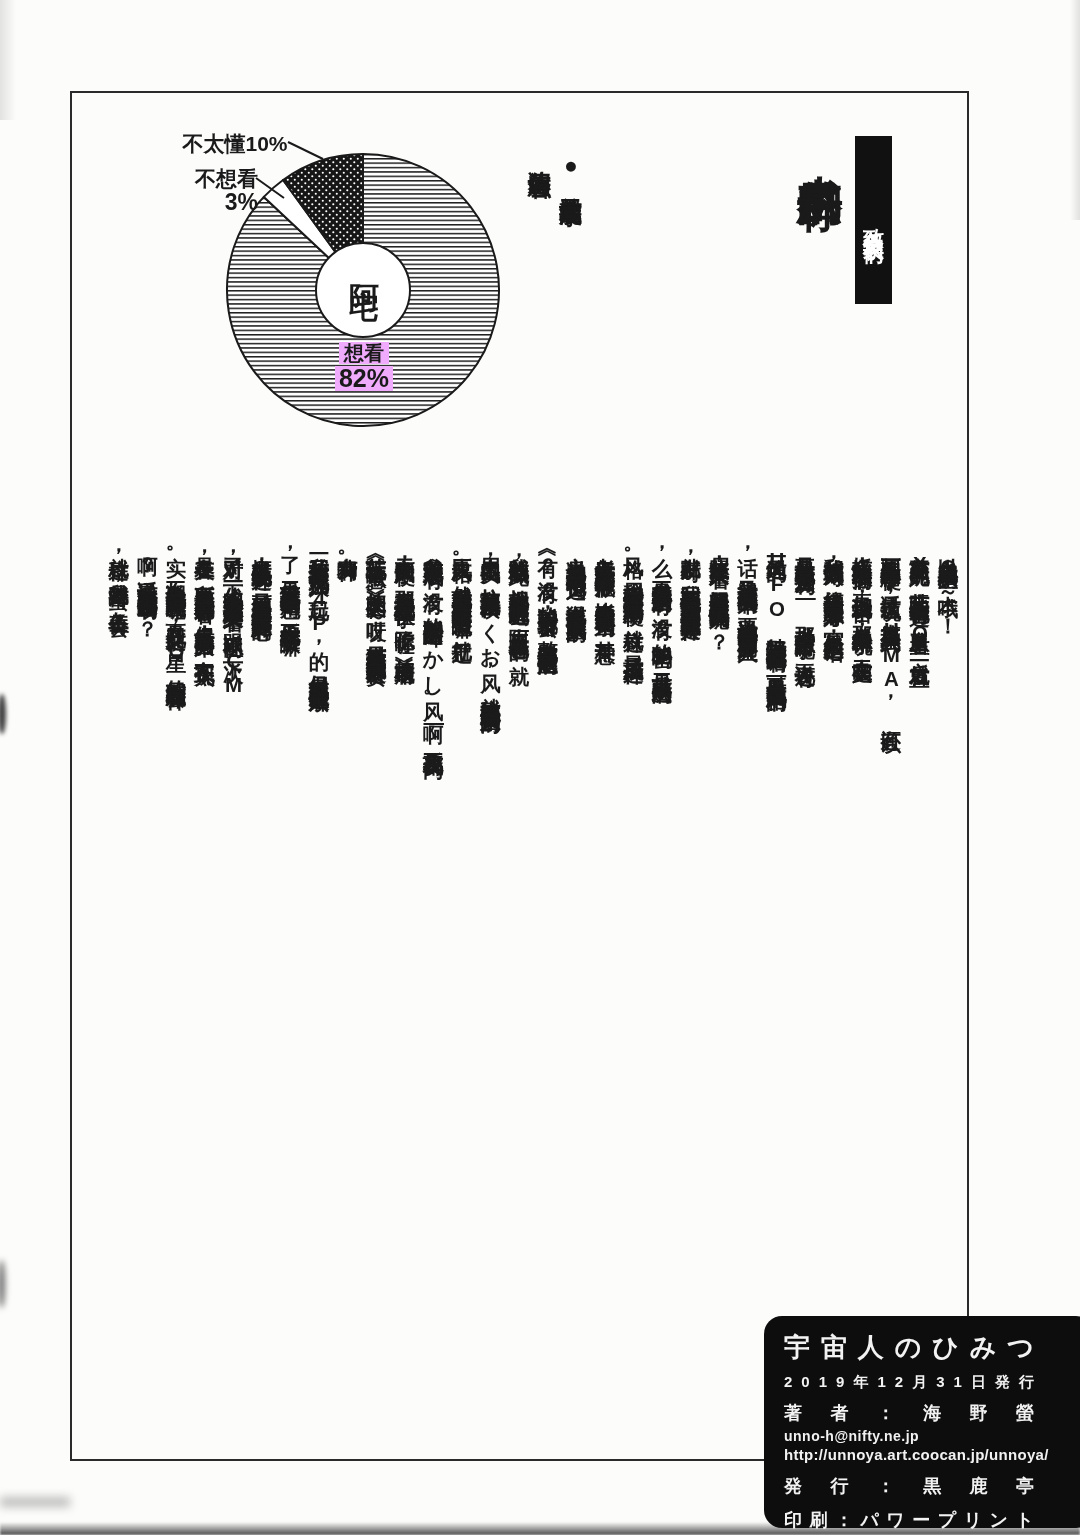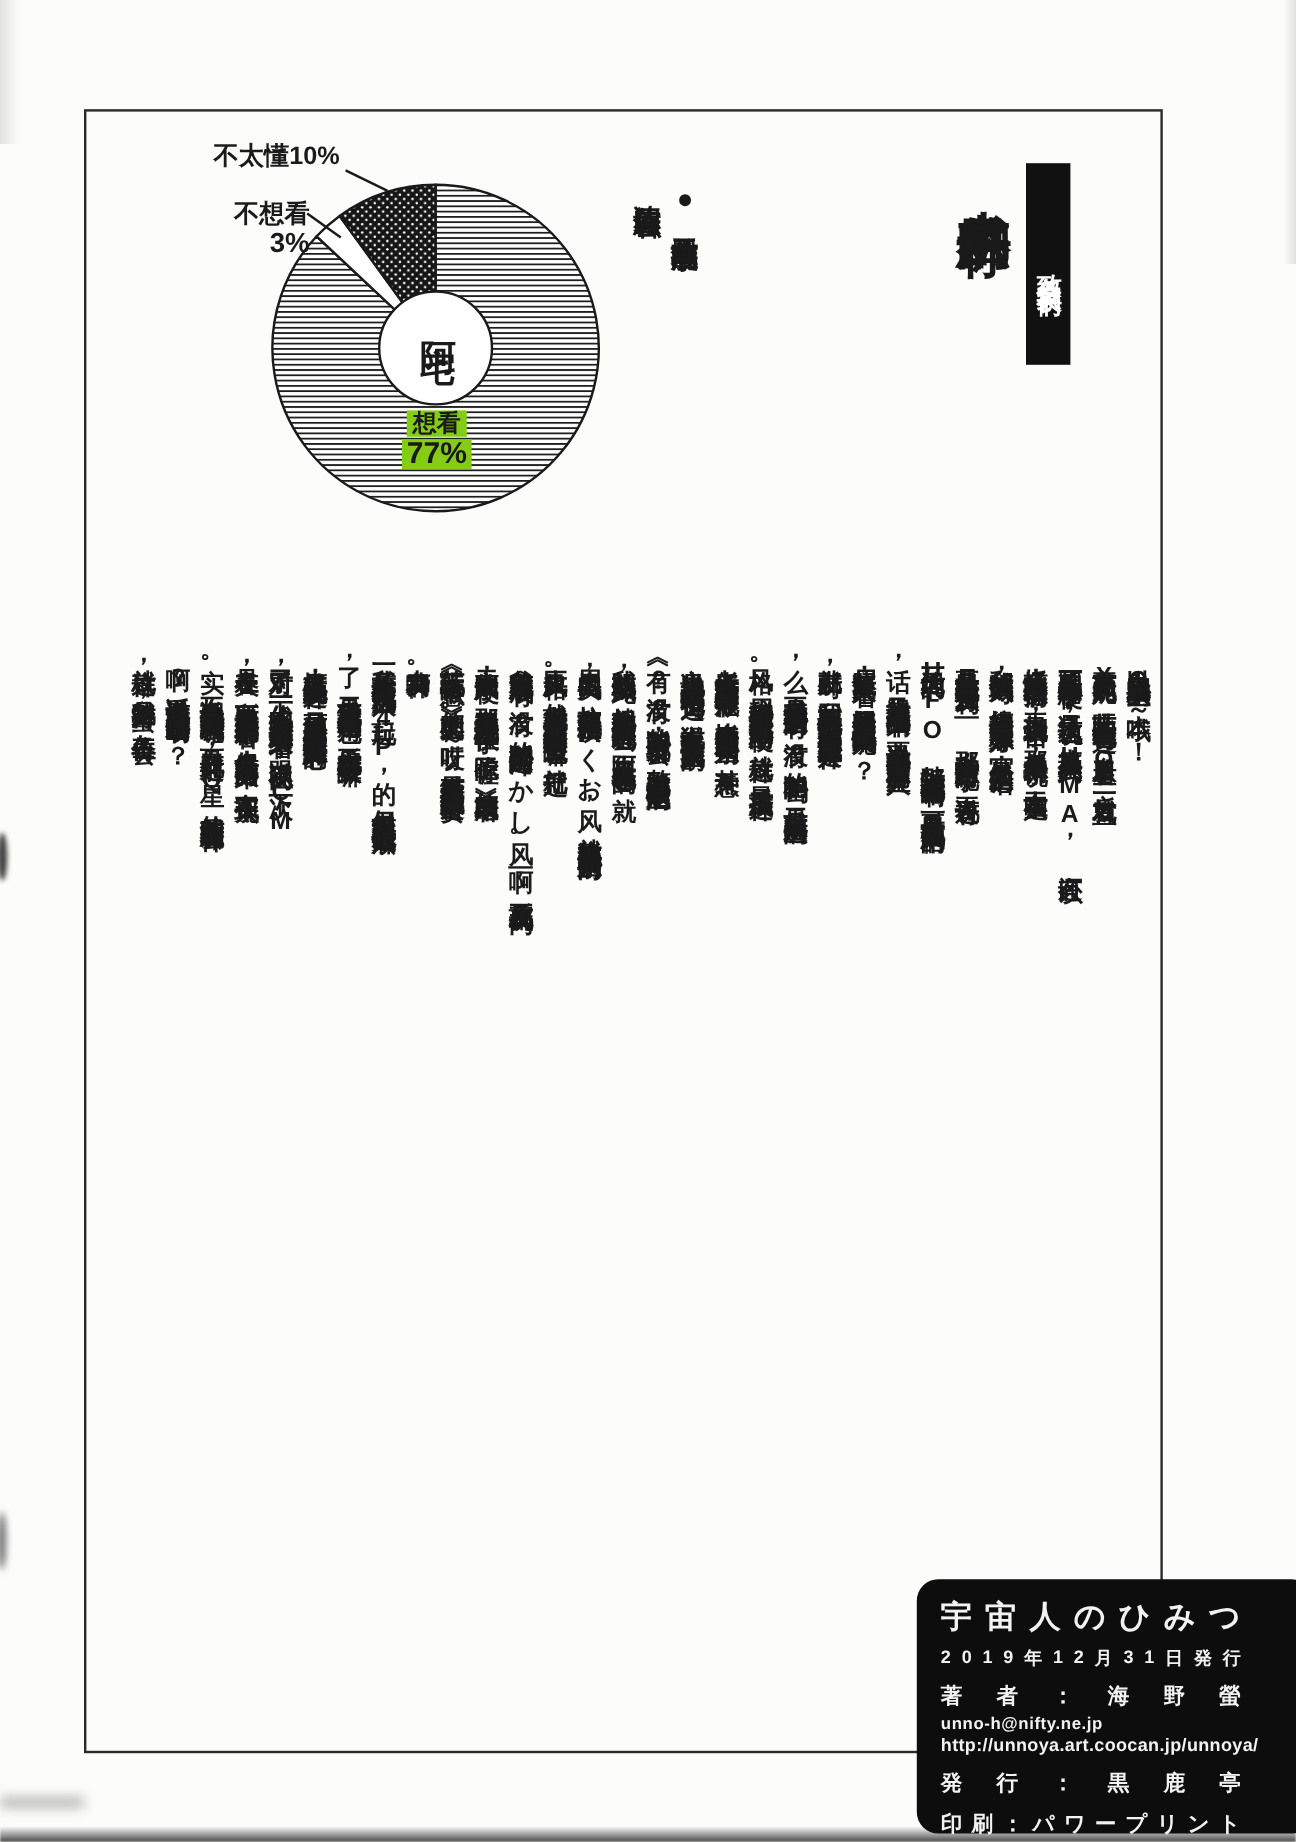--- a/index.html
+++ b/index.html
@@ -31,31 +31,31 @@
   
   .question{
     position:absolute;left:524px;top:152px;height:232px;
     font-size:23px;font-weight:700;letter-spacing:1px;z-index:3;
   }
   .question .q-line{line-height:31px;}
 
   
   .pie-svg{position:absolute;left:213px;top:140px;width:300px;height:300px;z-index:2;}
   .callout-top{
-    position:absolute;left:178px;top:116px;width:114px;text-align:left;
+    position:absolute;left:178px;top:130px;width:114px;text-align:center;
     font-size:21px;font-weight:700;z-index:4;
   }
   .callout-left{
     position:absolute;left:178px;top:167px;width:80px;text-align:right;
     font-weight:700;line-height:1.1;z-index:4;
   }
   .callout-left .l1{font-size:21px;}
   .callout-left .l2{font-size:23px;}
   .chip-wrap{position:absolute;left:314px;top:342px;width:100px;text-align:center;z-index:4;line-height:1;}
-  .chip{display:inline-block;background:#84cc16;padding:1px 5px;font-weight:700;}
+  .chip{display:inline-block;background:#f0abfc;padding:1px 5px;font-weight:700;}
   .chip.c1{font-size:20px;}
   .chip.c2{font-size:25px;margin-top:2px;padding:0 4px;}
   .pie-center-label{
     position:absolute;left:347px;top:261px;z-index:4;
     font-size:30px;font-weight:700;letter-spacing:4px;line-height:34px;
   }
 
   
   .body-text{
     position:absolute;left:100px;top:541px;width:862px;height:782px;z-index:2;
@@ -127,21 +127,21 @@
     <line x1="-107" y1="-112" x2="-79" y2="-92" stroke="#1a1a1a" stroke-width="2"></line>
   </svg>
 
   <div class="callout-top">不太懂10%</div>
   <div class="callout-left">
     <div class="l1">不想看</div>
     <div class="l2">3%</div>
   </div>
   <div class="chip-wrap">
     <span class="chip c1">想看</span><br>
-    <span class="chip c2">77%</span>
+    <span class="chip c2">82%</span>
   </div>
   <div class="pie-center-label v">阿宅</div>
 
   <div class="body-text v">
       <div class="body-col">以上内容就是本次的星Q本哦～！</div>
       <div class="body-col">之前夏天画的尤妮X艾旺本的后记中也有写过，自从看了星Q之后就一直</div>
       <div class="body-col">想画画看各种神秘学梗了。话是这么说，本篇里从外星人到UMA，还有以</div>
       <div class="body-col">妖怪为原型的劫掠者们，再加上说到宇宙，那必然是科幻小说，由于实在是</div>
       <div class="body-col">和我的领域太对口，搞得我反倒不知道怎么画才好了。写外星人主题的话，</div>
       <div class="body-col">是要从科幻电影下手还是从月刊ム―那种科幻杂志方向下手呢，再说还有</div>

